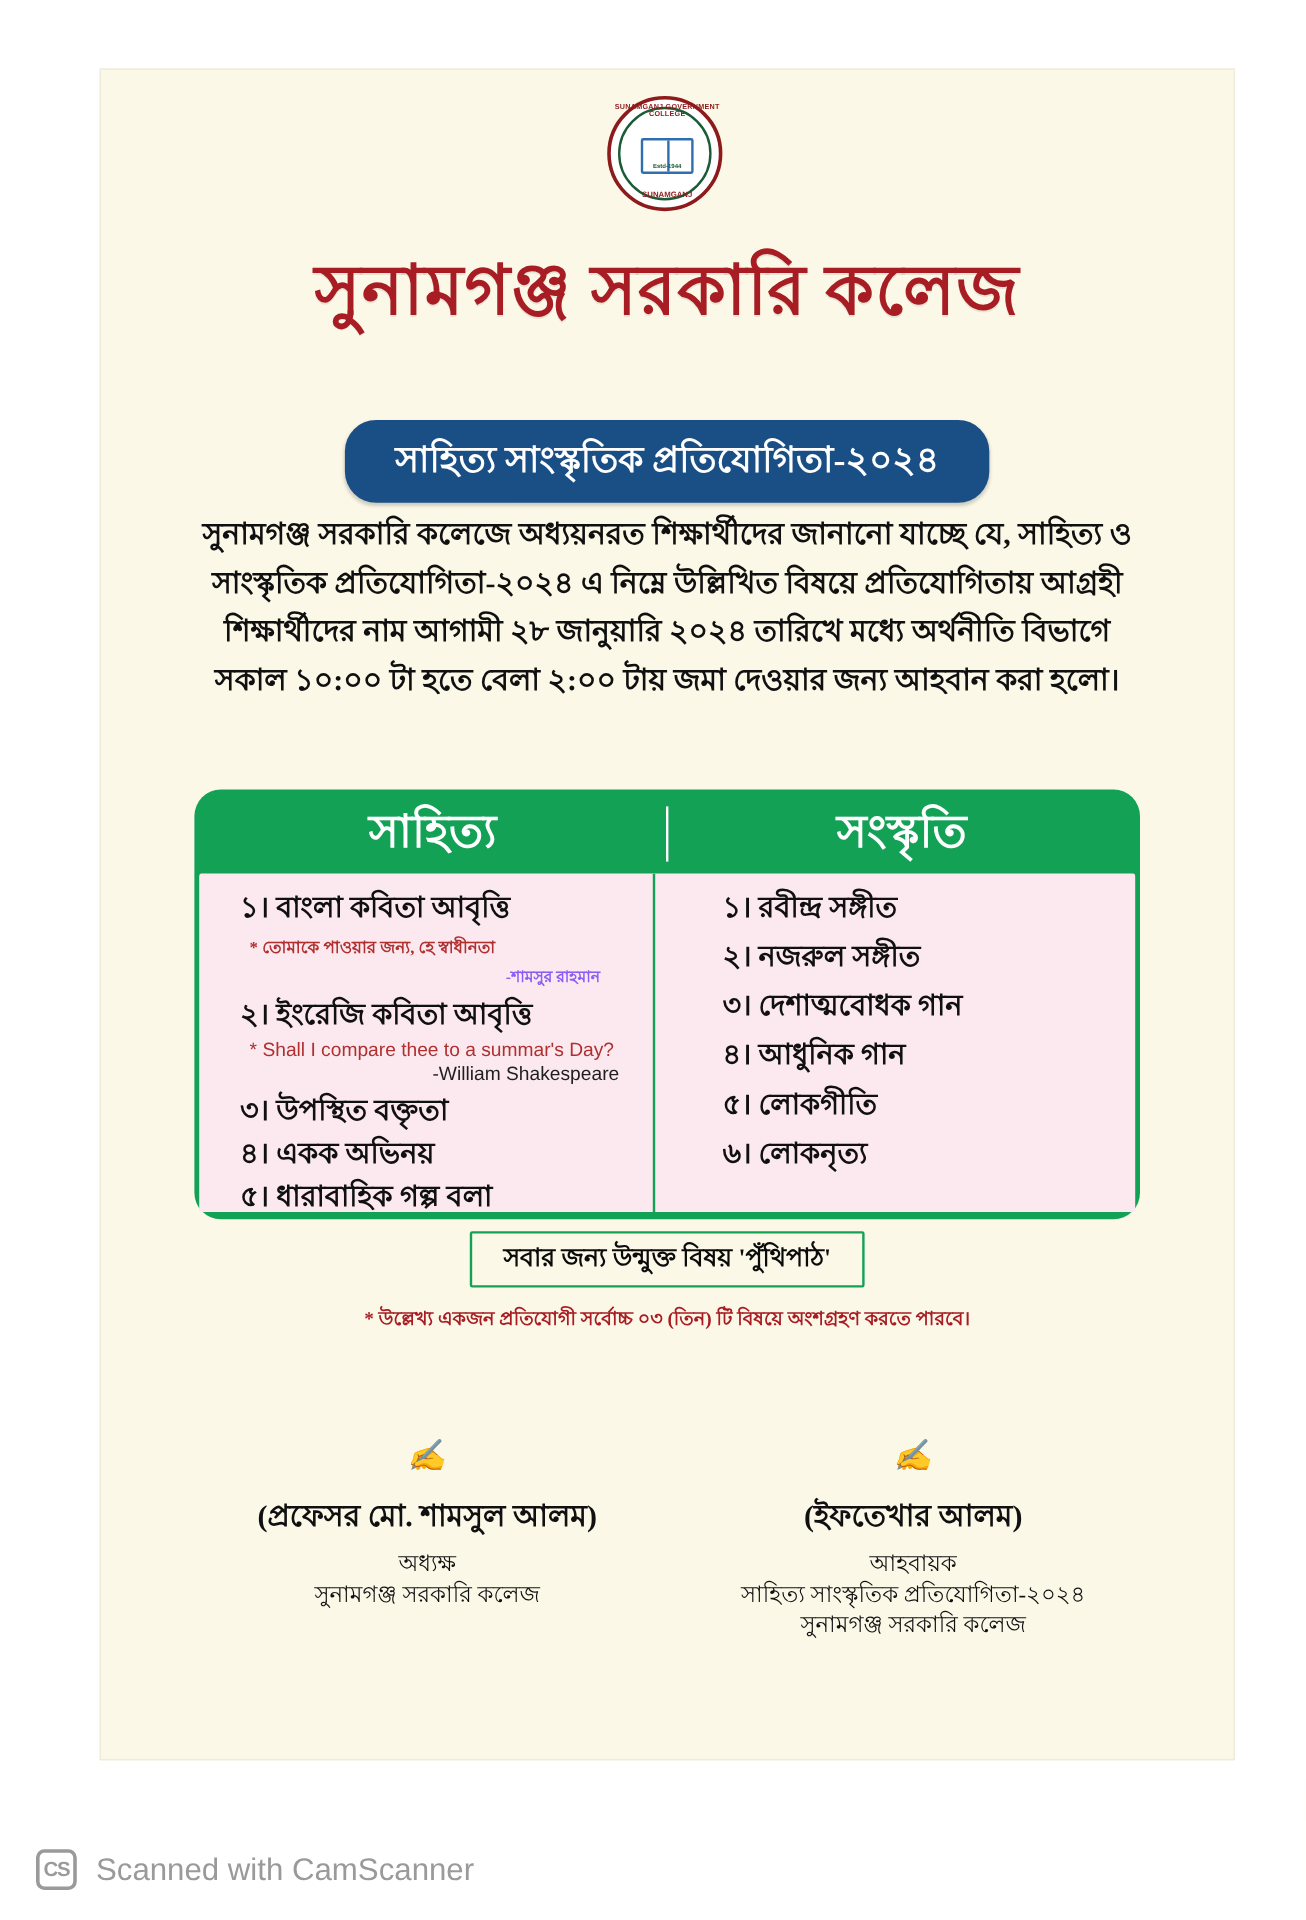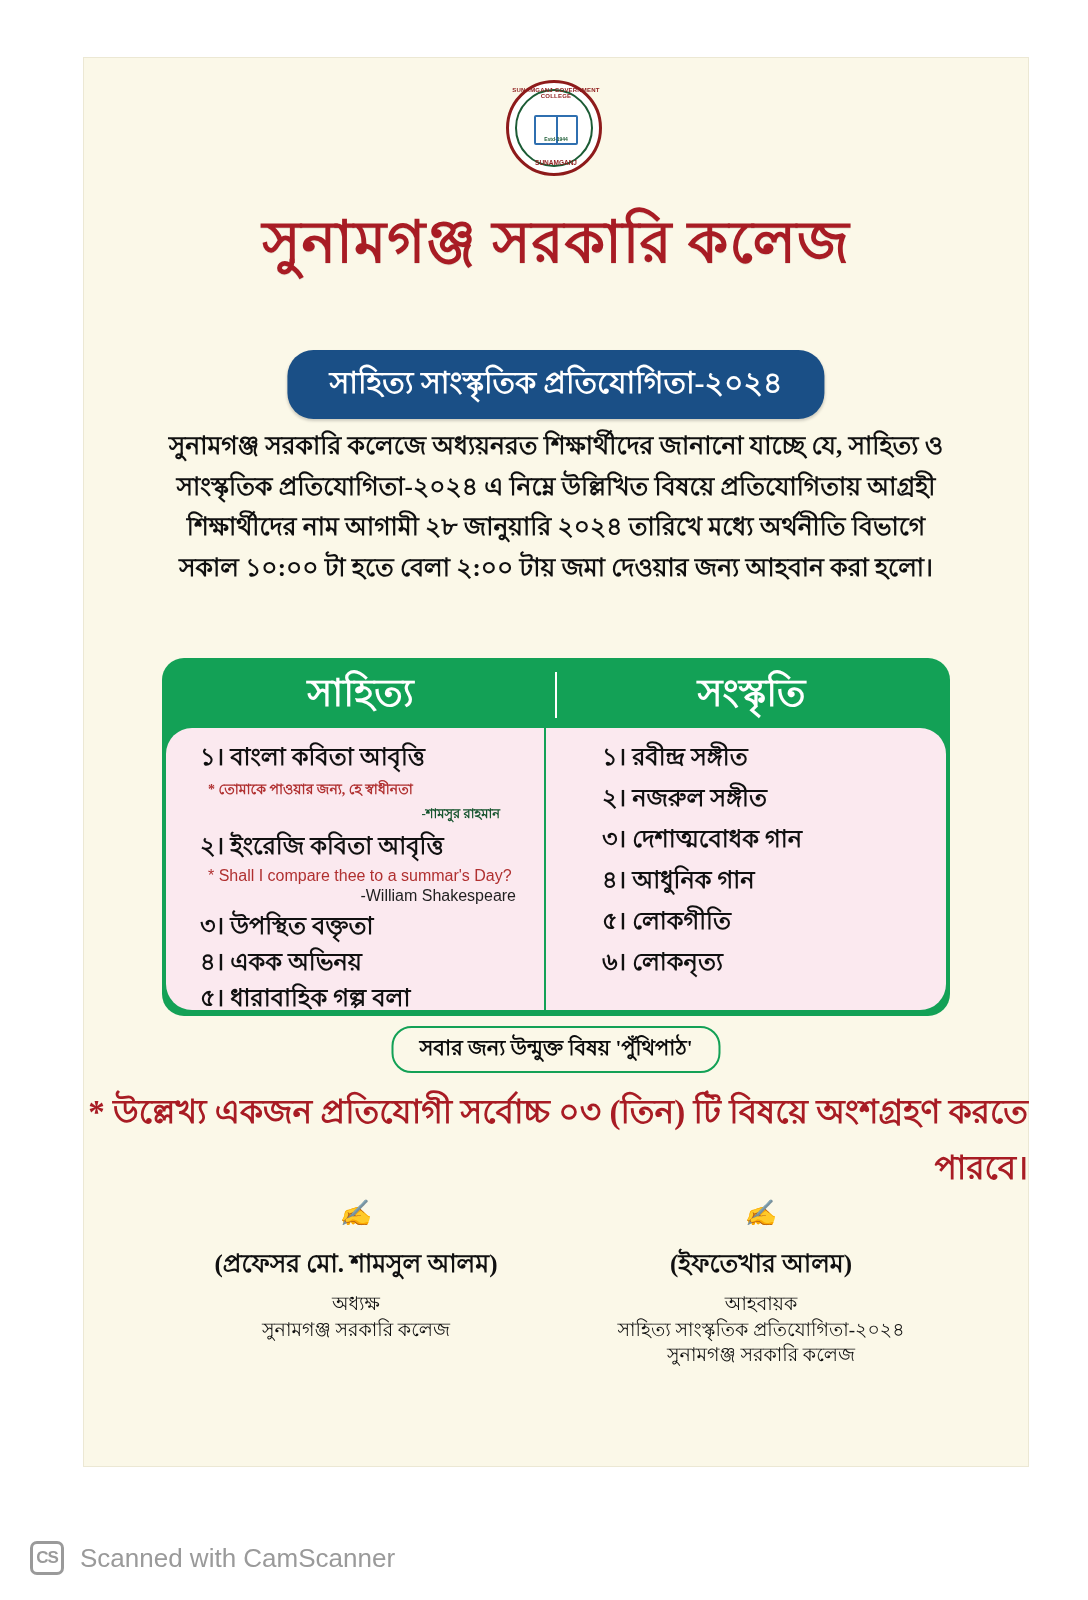--- a/index.html
+++ b/index.html
@@ -174,21 +174,21 @@
     width: 0;
     flex: none !important;
     border-left: 2px solid #ffffff;
     height: 46px;
     align-self: center;
   }
   .table-body {
     display: flex;
     height: 282px;
     background: #fbe9ef;
-    border-radius: 26px;
+    border-radius: 2px;
     overflow: hidden;
   }
   .col {
     flex: 1;
     padding: 14px 0 0 34px;
     box-sizing: border-box;
   }
   .col.right { padding-left: 56px; }
   .col-sep {
     width: 2px;
@@ -209,21 +209,21 @@
     font-family: "Liberation Serif", serif;
     font-weight: bold;
   }
   .sub.en {
     font-family: "Liberation Sans", sans-serif;
     font-size: 16px;
     font-weight: normal;
   }
   .sub-credit {
     font-size: 13px;
-    color: #14532d;
+    color: #8b5cf6;
     text-align: right;
     margin: -2px 44px 6px 0;
     font-family: "Liberation Serif", serif;
     font-weight: bold;
   }
   .sub-credit.en {
     font-family: "Liberation Sans", sans-serif;
     font-size: 16px;
     font-weight: normal;
     color: #1f1f1f;
@@ -231,37 +231,37 @@
   }
   .right .item { margin-bottom: 11px; }
 
   
   .open-topic {
     position: absolute;
     left: 50%;
     transform: translateX(-50%);
     top: 968px;
     border: 2px solid #13a156;
-    border-radius: 20px;
+    border-radius: 2px;
     padding: 4px 26px;
     font-size: 21px;
     color: #0b0b0b;
     font-family: "Liberation Serif", serif;
     font-weight: bold;
     background: #fbf8e8;
     white-space: nowrap;
   }
 
   
   .note {
     position: absolute;
     left: 0; right: 0;
     top: 1028px;
-    text-align: right;
-    font-size: 33px;
+    text-align: center;
+    font-size: 16px;
     color: #a81c24;
     font-family: "Liberation Serif", serif;
     font-weight: bold;
   }
 
   
   .sig {
     position: absolute;
     top: 1140px;
     text-align: center;

